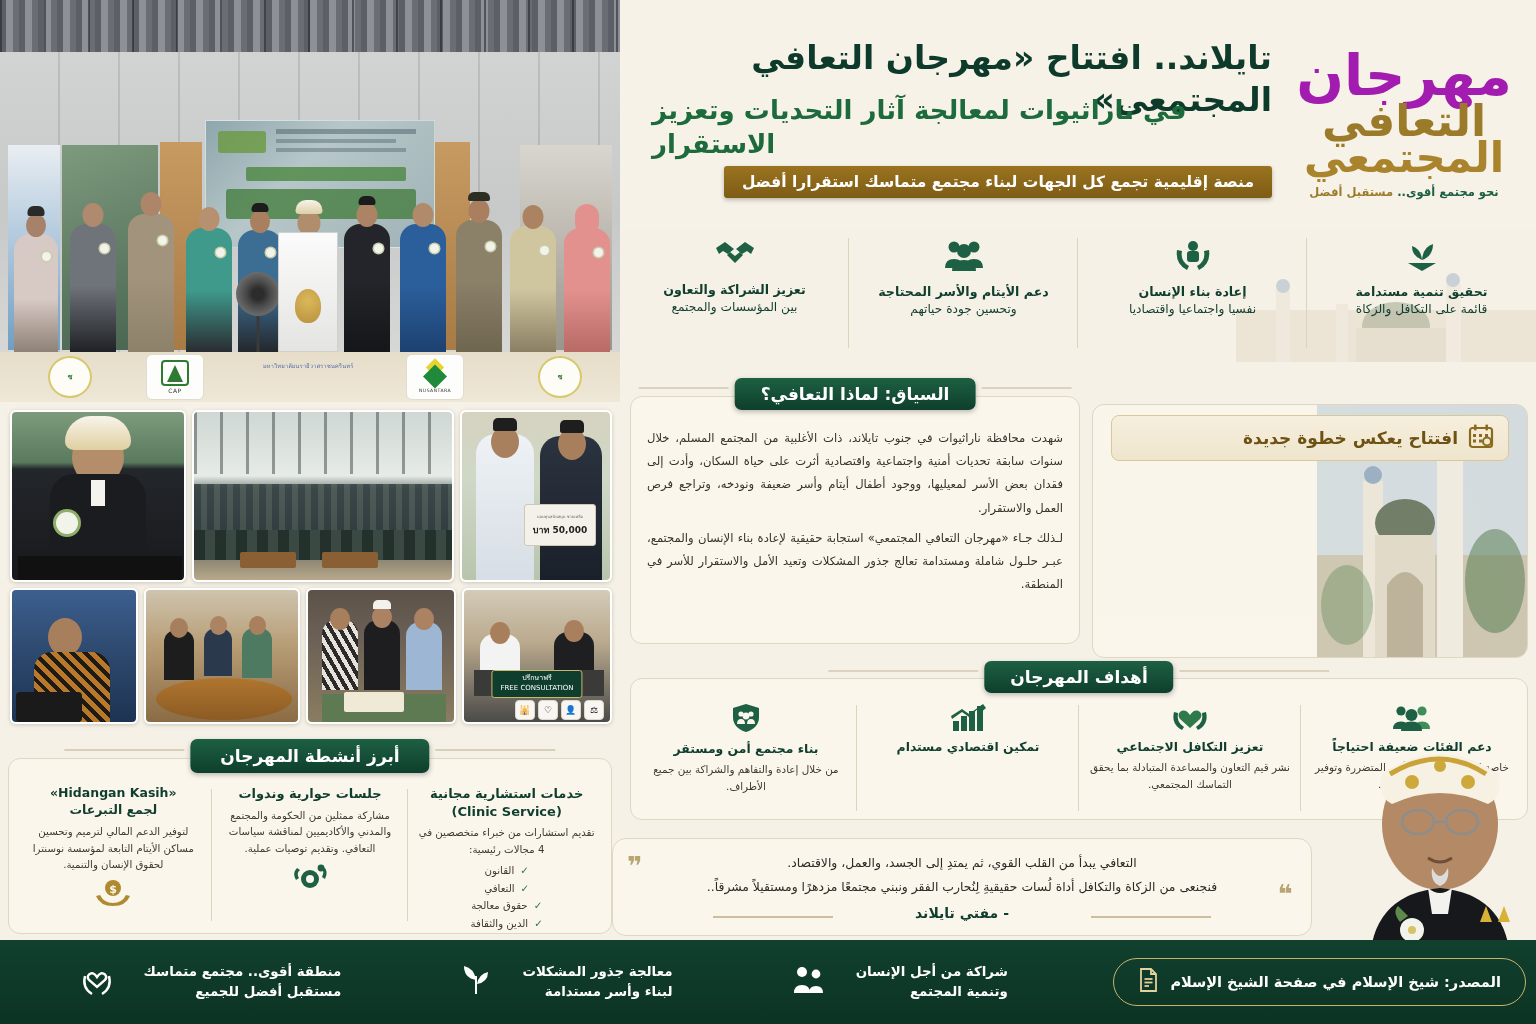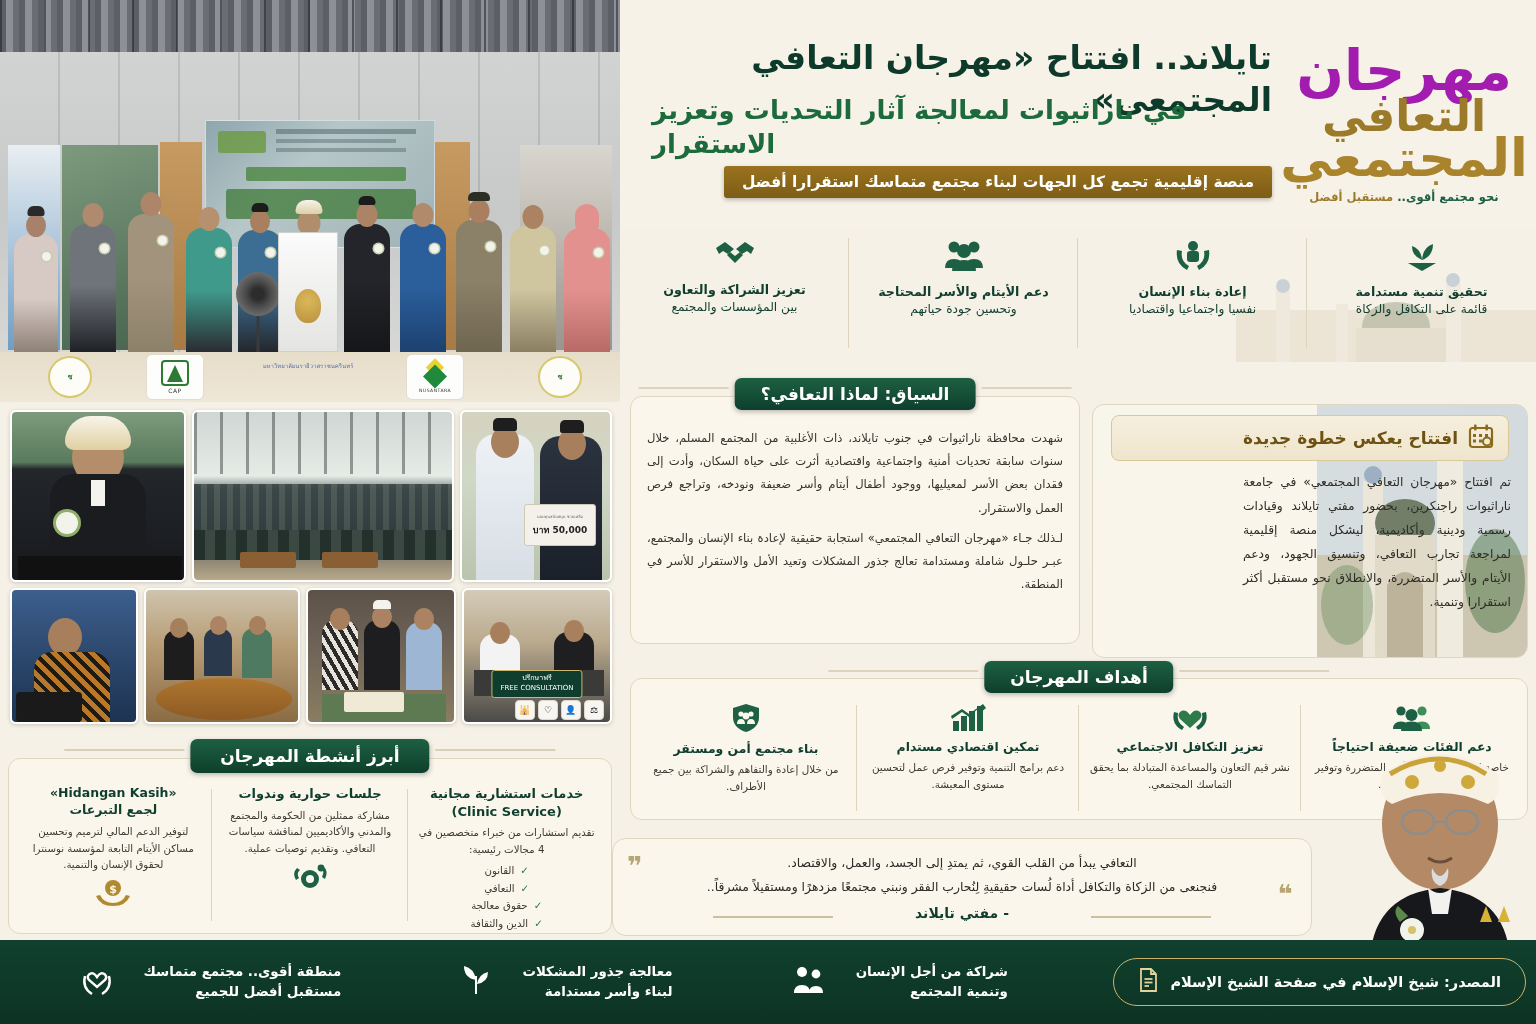--- a/index.html
+++ b/index.html
@@ -122,21 +122,21 @@
     font-size:33px;font-weight:bold;color:#0d3a2a;line-height:1.28;letter-spacing:-.3px;margin-top:15px;}
   .h-sub{position:absolute;right:264px;top:94px;width:620px;text-align:left;
     font-size:26px;font-weight:bold;color:#1d6b3c;line-height:1.3;}
   .h-banner{position:absolute;right:264px;top:166px;
     background:linear-gradient(180deg,#9a7320,#7d5c14);color:#fff;font-size:15.5px;font-weight:bold;
     padding:7px 18px;border-radius:3px;box-shadow:0 2px 4px rgba(0,0,0,.25);white-space:nowrap;}
   .brandmark{position:absolute;right:6px;top:18px;width:252px;height:212px;
     display:flex;flex-direction:column;align-items:center;justify-content:center;}
   .bm-ar{font-size:56px;font-weight:bold;color:#a21caf;line-height:.95;letter-spacing:-2px;}
   .bm-ar2{font-size:44px;font-weight:bold;color:#9b7b2a;line-height:1;letter-spacing:-2px;margin-top:-4px;}
-  .bm-ar3{font-size:52px;font-weight:bold;color:#a9842c;line-height:1;letter-spacing:-2px;margin-top:-6px;}
+  .bm-ar3{font-size:42px;font-weight:bold;color:#a9842c;line-height:1;letter-spacing:-2px;margin-top:-6px;}
   .bm-tag{margin-top:6px;font-size:11.5px;color:#1d6043;font-weight:bold;}
   .bm-tag b{color:#9b7b2a;}
 
   
   .pillars{position:absolute;left:620px;top:232px;width:916px;height:130px;display:flex;}
   .pillar{flex:1;position:relative;padding:6px 8px 0;text-align:center;}
   .pillar+.pillar:after{content:"";position:absolute;right:0;top:6px;bottom:14px;width:1px;background:#ded3bc;}
   .p-ic{font-size:34px;color:#1d6043;line-height:1;display:block;margin-bottom:6px;}
   .p-t{font-size:12.6px;font-weight:bold;color:#0f3d2e;line-height:1.45;}
   .p-s{font-size:12.2px;color:#0f3d2e;line-height:1.45;}
@@ -547,21 +547,20 @@
           <rect x="5" y="11" width="3" height="3"></rect>
             <rect x="11" y="11" width="3" height="3"></rect>
             <rect x="17" y="11" width="3" height="3"></rect>
           <rect x="5" y="16.5" width="3" height="3"></rect>
             <rect x="11" y="16.5" width="3" height="3"></rect>
           <circle cx="19" cy="18.5" r="4" fill="none" stroke="#8a6a1c" stroke-width="2"></circle>
         </svg>
       </span>
       <b>افتتاح يعكس خطوة جديدة</b>
     </div>
-    <div class="step-body">تم افتتاح «مهرجان التعافي المجتمعي» في جامعة ناراثيوات راجنكرين، بحضور مفتي تايلاند وقيادات رسمية ودينية وأكاديمية، ليشكل منصة إقليمية لمراجعة تجارب التعافي، وتنسيق الجهود، ودعم الأيتام والأسر المتضررة، والانطلاق نحو مستقبل أكثر استقرارا وتنمية.</div>
   </div>
 
   <div class="objs">
     <div class="obj-head">أهداف المهرجان</div>
     <div class="obj">
       <span class="obj-ic">
         <svg width="40" height="28" viewBox="0 0 40 28" fill="#1d6043" aria-hidden="true">
           <circle cx="9" cy="8" r="4.6"></circle>
             <path d="M1 26q0-7.5 8-7.5t8 7.5z"></path>
           <circle cx="30" cy="8" r="4.6" fill="#3e8e5a"></circle>
@@ -588,21 +587,20 @@
       <span class="obj-ic">
         <svg width="38" height="28" viewBox="0 0 38 28" fill="#1d6043" aria-hidden="true">
           <rect x="4" y="18" width="6" height="10"></rect>
             <rect x="12" y="13" width="6" height="15"></rect>
           <rect x="20" y="8" width="6" height="20"></rect>
             <rect x="28" y="3" width="6" height="25"></rect>
           <path d="M3 16L13 9l7 5 12-11 -2 8 7-6 -3 -4 -14 10 -7-5 -11 7z"></path>
         </svg>
       </span>
       <div class="obj-t">تمكين اقتصادي مستدام</div>
-      <div class="obj-b">دعم برامج التنمية وتوفير فرص عمل لتحسين مستوى المعيشة.</div>
     </div>
     <div class="obj">
       <span class="obj-ic">
         <svg width="32" height="30" viewBox="0 0 32 30" fill="#1d6043" aria-hidden="true">
           <path d="M16 1l13 4v9q0 11 -13 15Q3 25 3 14V5z"></path>
           <circle cx="11" cy="11" r="2.6" fill="#faf6ec"></circle>
             <circle cx="21" cy="11" r="2.6" fill="#faf6ec"></circle>
           <circle cx="16" cy="13" r="3.4" fill="#faf6ec"></circle>
           <path d="M7 21q0-5 4-5t4 5z" fill="#faf6ec"></path>
             <path d="M17 21q0-5 4-5t4 5z" fill="#faf6ec"></path>

